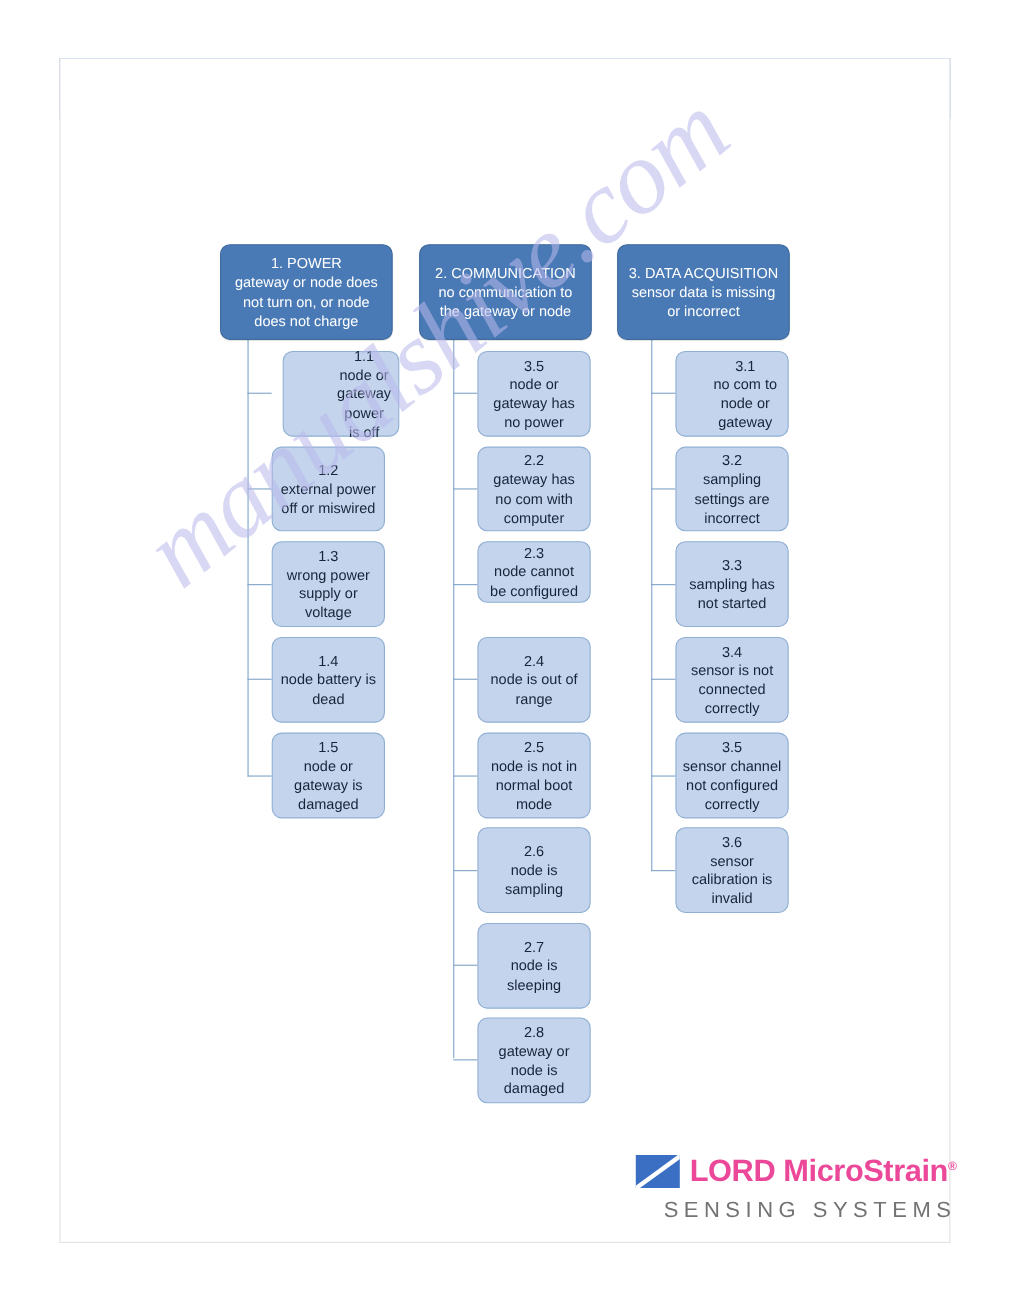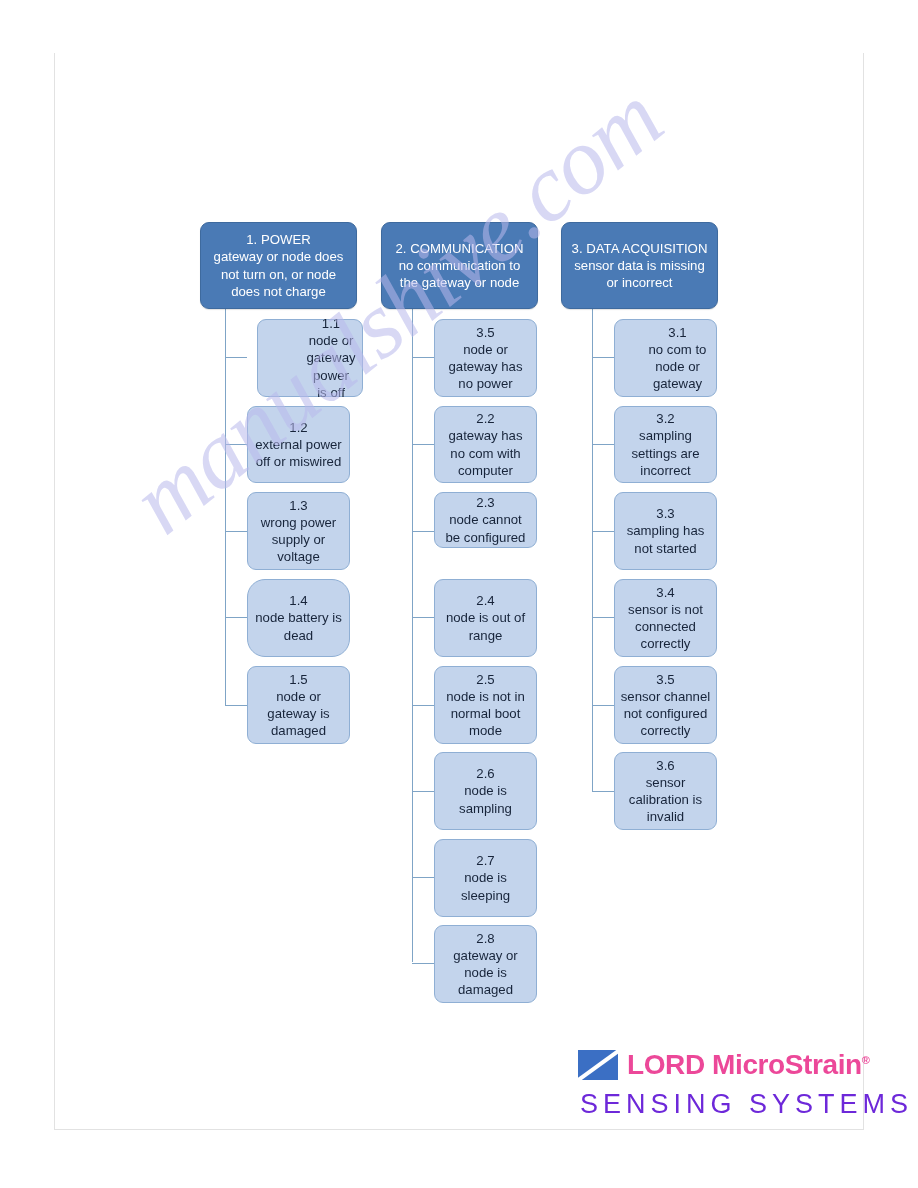--- a/index.html
+++ b/index.html
@@ -165,22 +165,22 @@
     line-height: 1;
   }
   .logo-reg {
     font-size: 11px;
     vertical-align: super;
     font-weight: bold;
   }
   .logo-row2 {
     margin-top: 7px;
     font-family: "Liberation Sans", sans-serif;
-    font-size: 27px;
-    color: #6d28d9;
+    font-size: 20px;
+    color: #737373;
     letter-spacing: 5.0px;
     white-space: nowrap;
     text-align: right;
     padding-left: 2px;
   }
 </style>
 </head>
 <body>
 
 <div class="header-band"></div>
@@ -215,21 +215,21 @@
       <span class="txt">1.2
 external power
 off or miswired</span>
     </div>
     <div class="node leaf" style="left:247px; top:492px; width:103px; height:78px;">
       <span class="txt">1.3
 wrong power
 supply or
 voltage</span>
     </div>
-    <div class="node leaf" style="left:247px; top:579px; width:103px; height:78px;border-radius:18px;">
+    <div class="node leaf" style="left:247px; top:579px; width:103px; height:78px;">
       <span class="txt">1.4
 node battery is
 dead</span>
     </div>
     <div class="node leaf" style="left:247px; top:666px; width:103px; height:78px;">
       <span class="txt">1.5
 node or
 gateway is
 damaged</span>
     </div>

